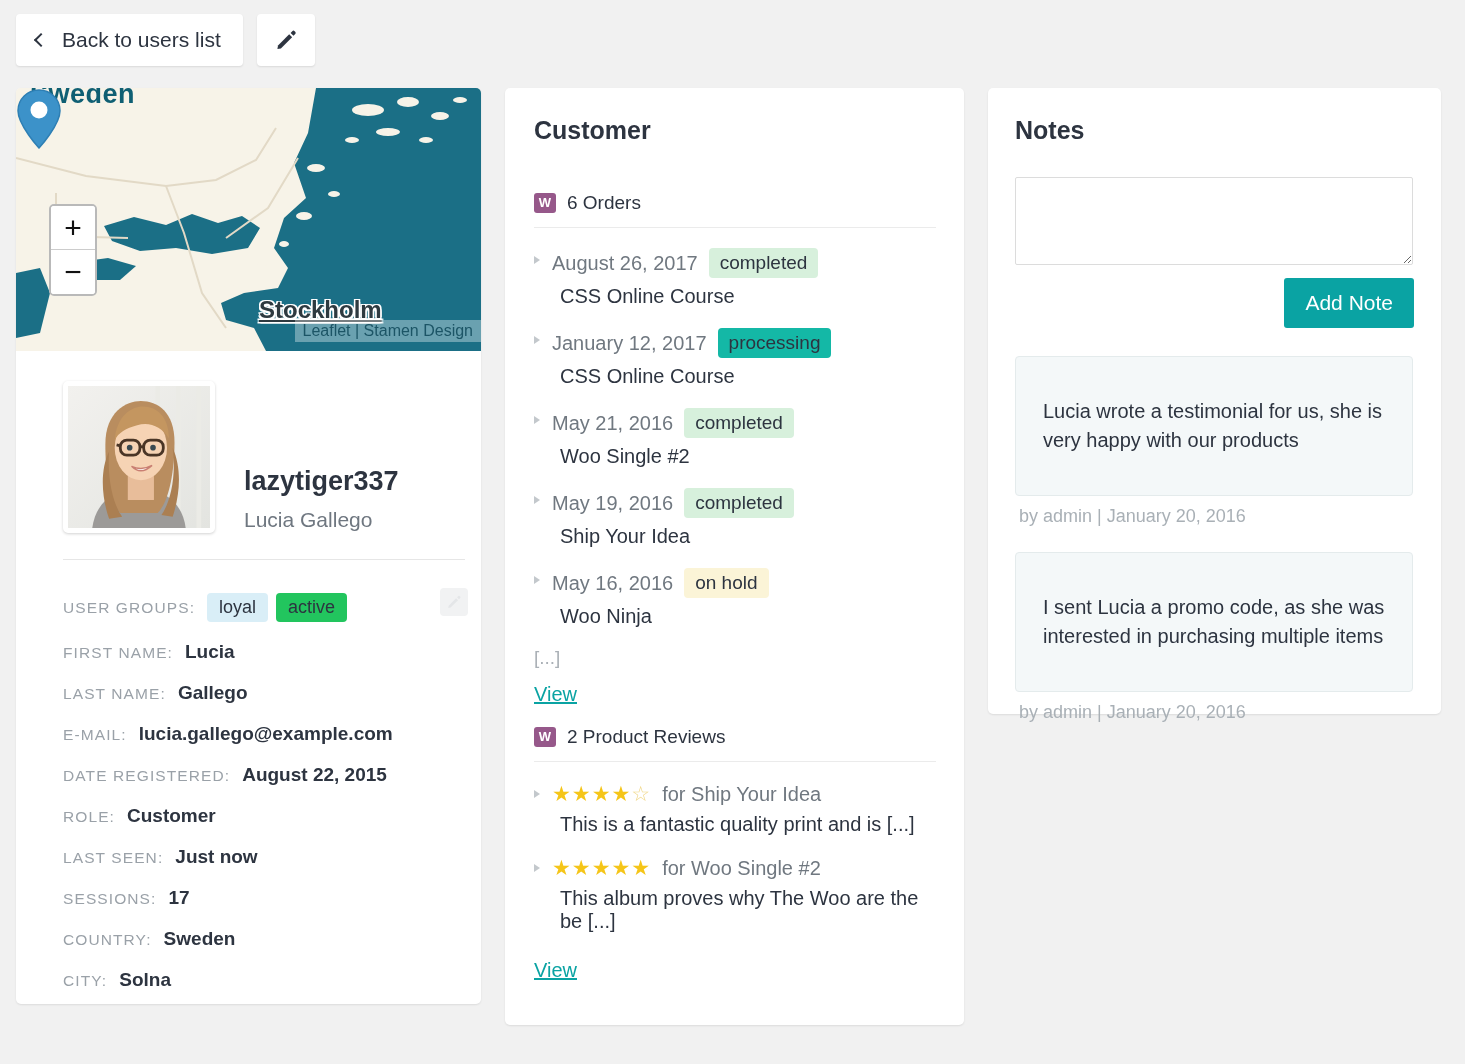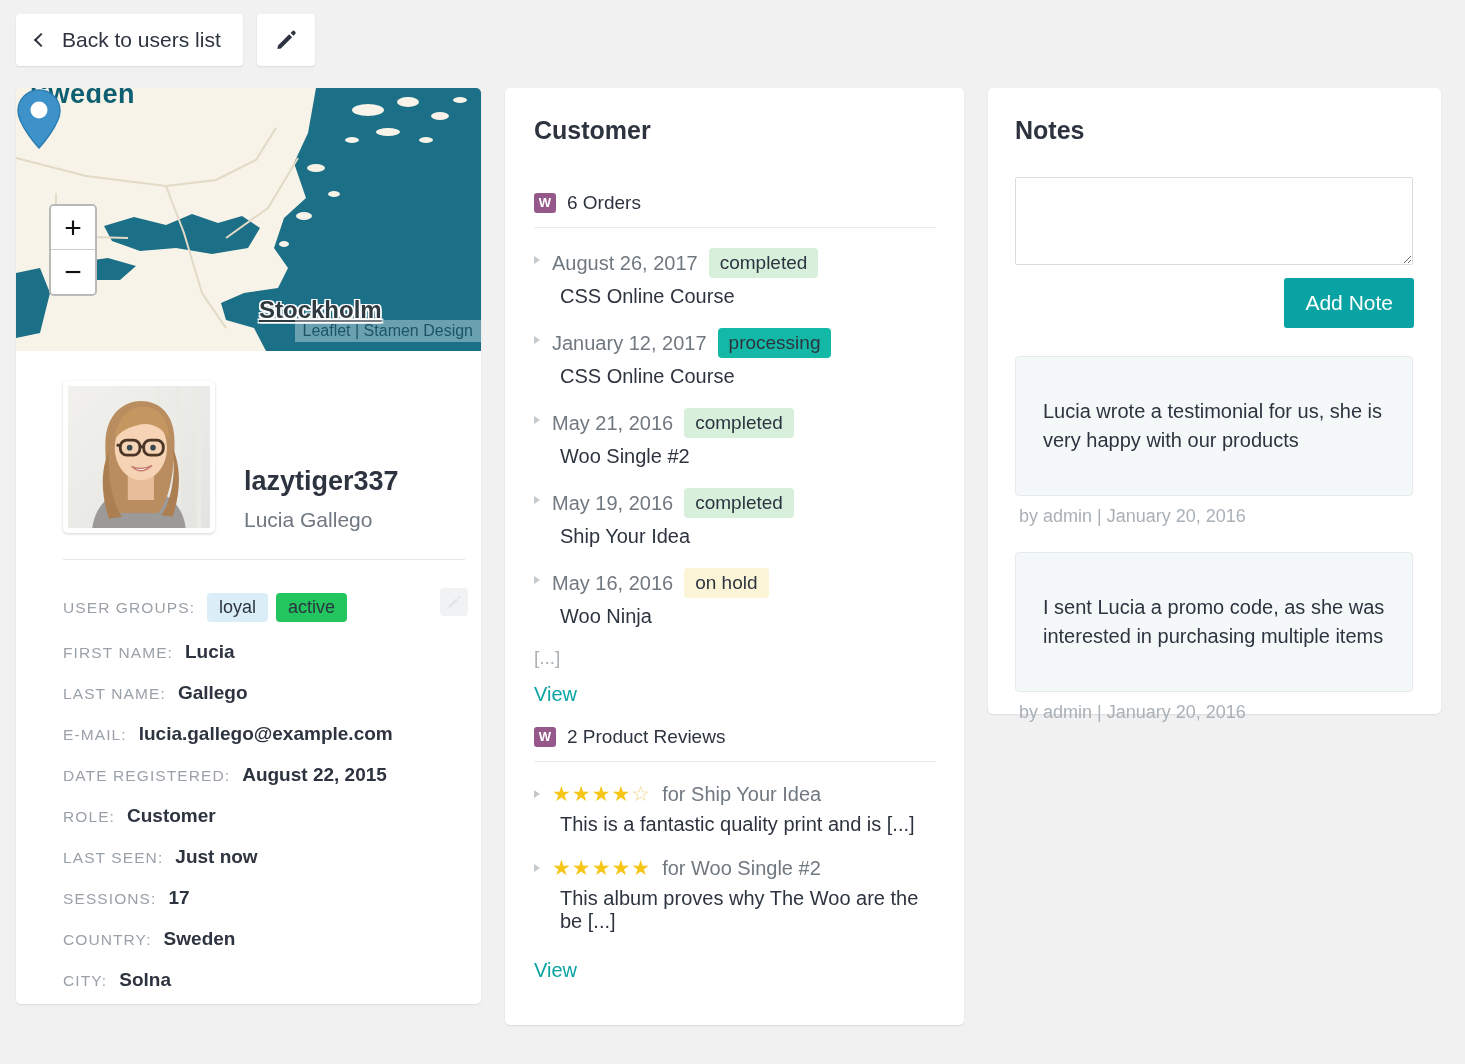--- a/index.html
+++ b/index.html
@@ -132,21 +132,21 @@
   .st-completed { background: #d7f0dc; }
   .st-processing { background: #14b8a6; }
   .st-onhold { background: #fbf4d7; }
   .item-line2 { font-size: 20px; color: #2d3440; margin-top: 7px; padding-left: 8px; }
   .stars { font-size: 21px; color: #f5c518; letter-spacing: 1px; }
   .star-empty { color: #f0d787; }
   .review-for { font-size: 20px; color: #707880; }
   .ellipsis { font-size: 19px; color: #aab0b6; margin-top: 19px; }
   .view-link {
     display: inline-block; margin-top: 14px; font-size: 20px; color: #0aa3a3;
-    cursor: pointer;
+    text-decoration: underline; cursor: pointer;
   }
 
   
   .note-textarea {
     position: absolute; left: 27px; top: 89px; width: 398px; height: 88px;
     border: 1px solid #dcdcdc; border-radius: 2px; background: #fff; resize: both;
     font-family: "Liberation Sans", sans-serif; font-size: 17px; padding: 7px 9px; color: #2d3440;
   }
   .add-note-btn {
     position: absolute; right: 27px; top: 190px; background: #0aa3a3; color: #fff;

